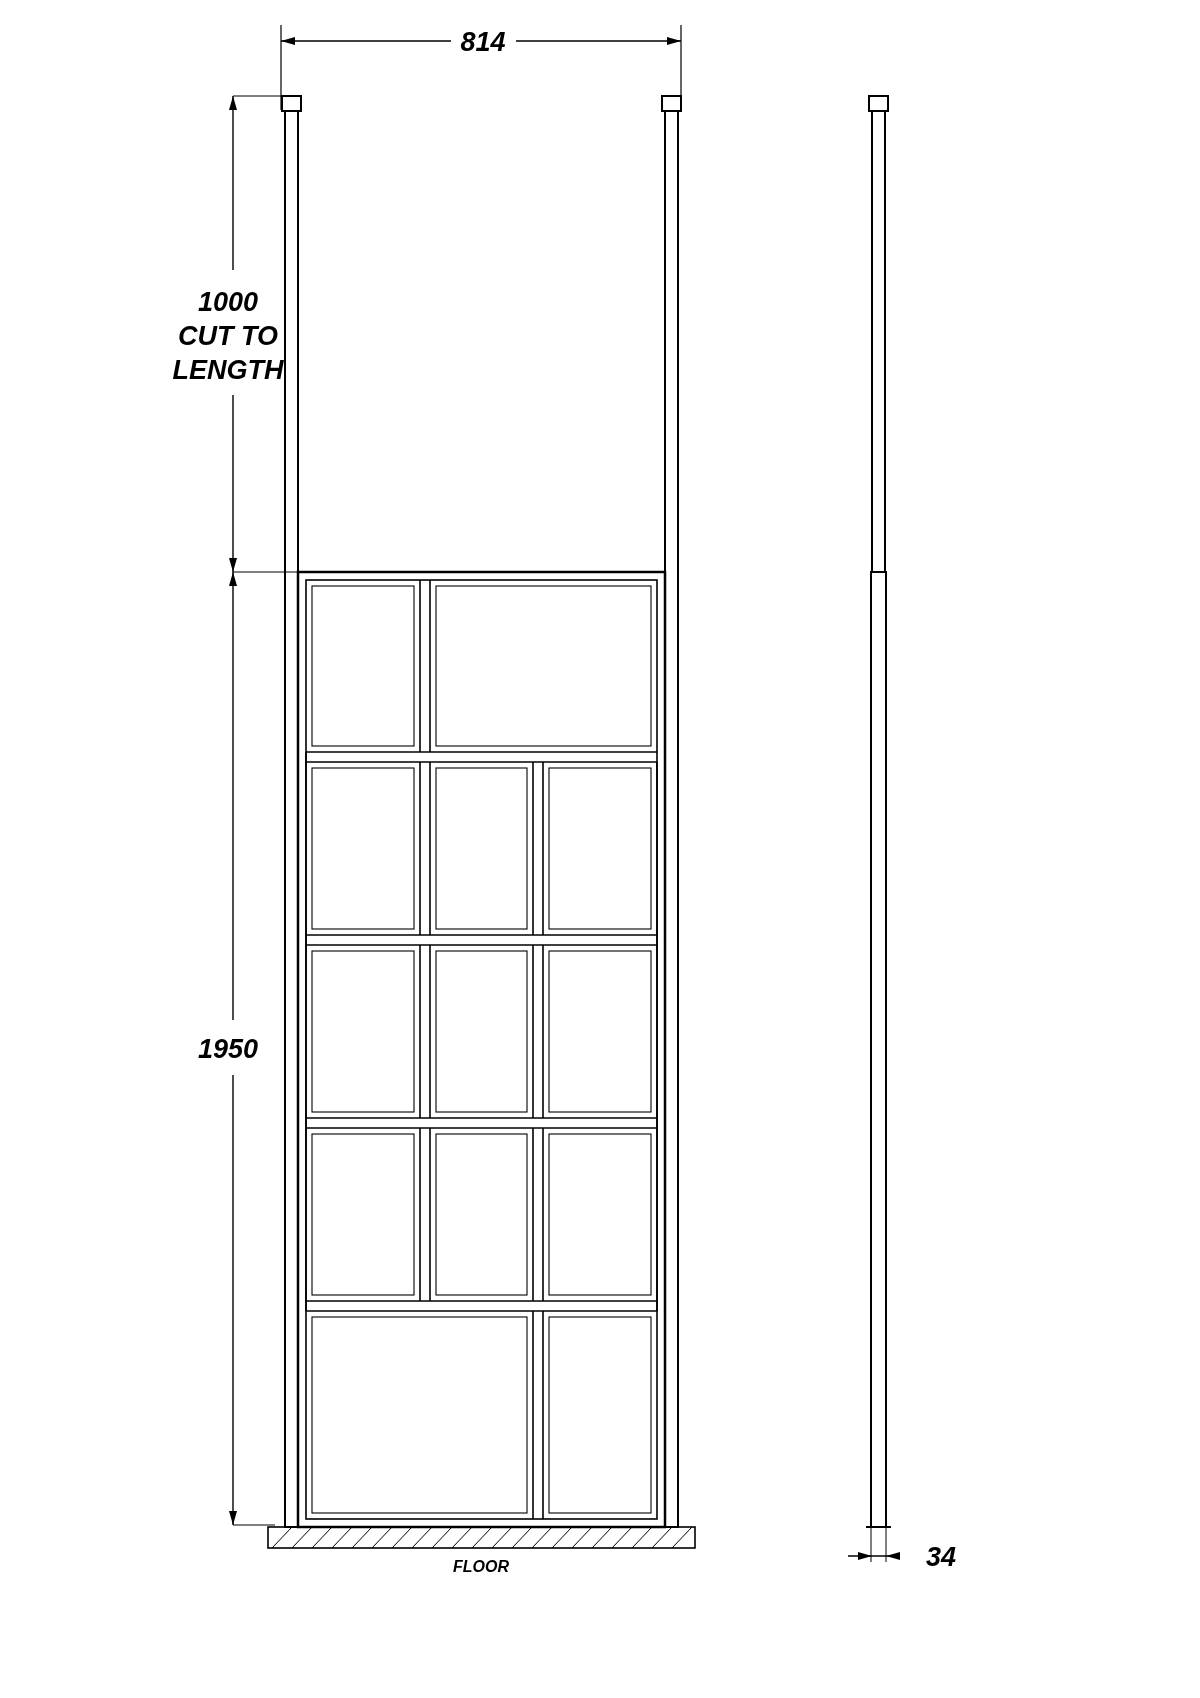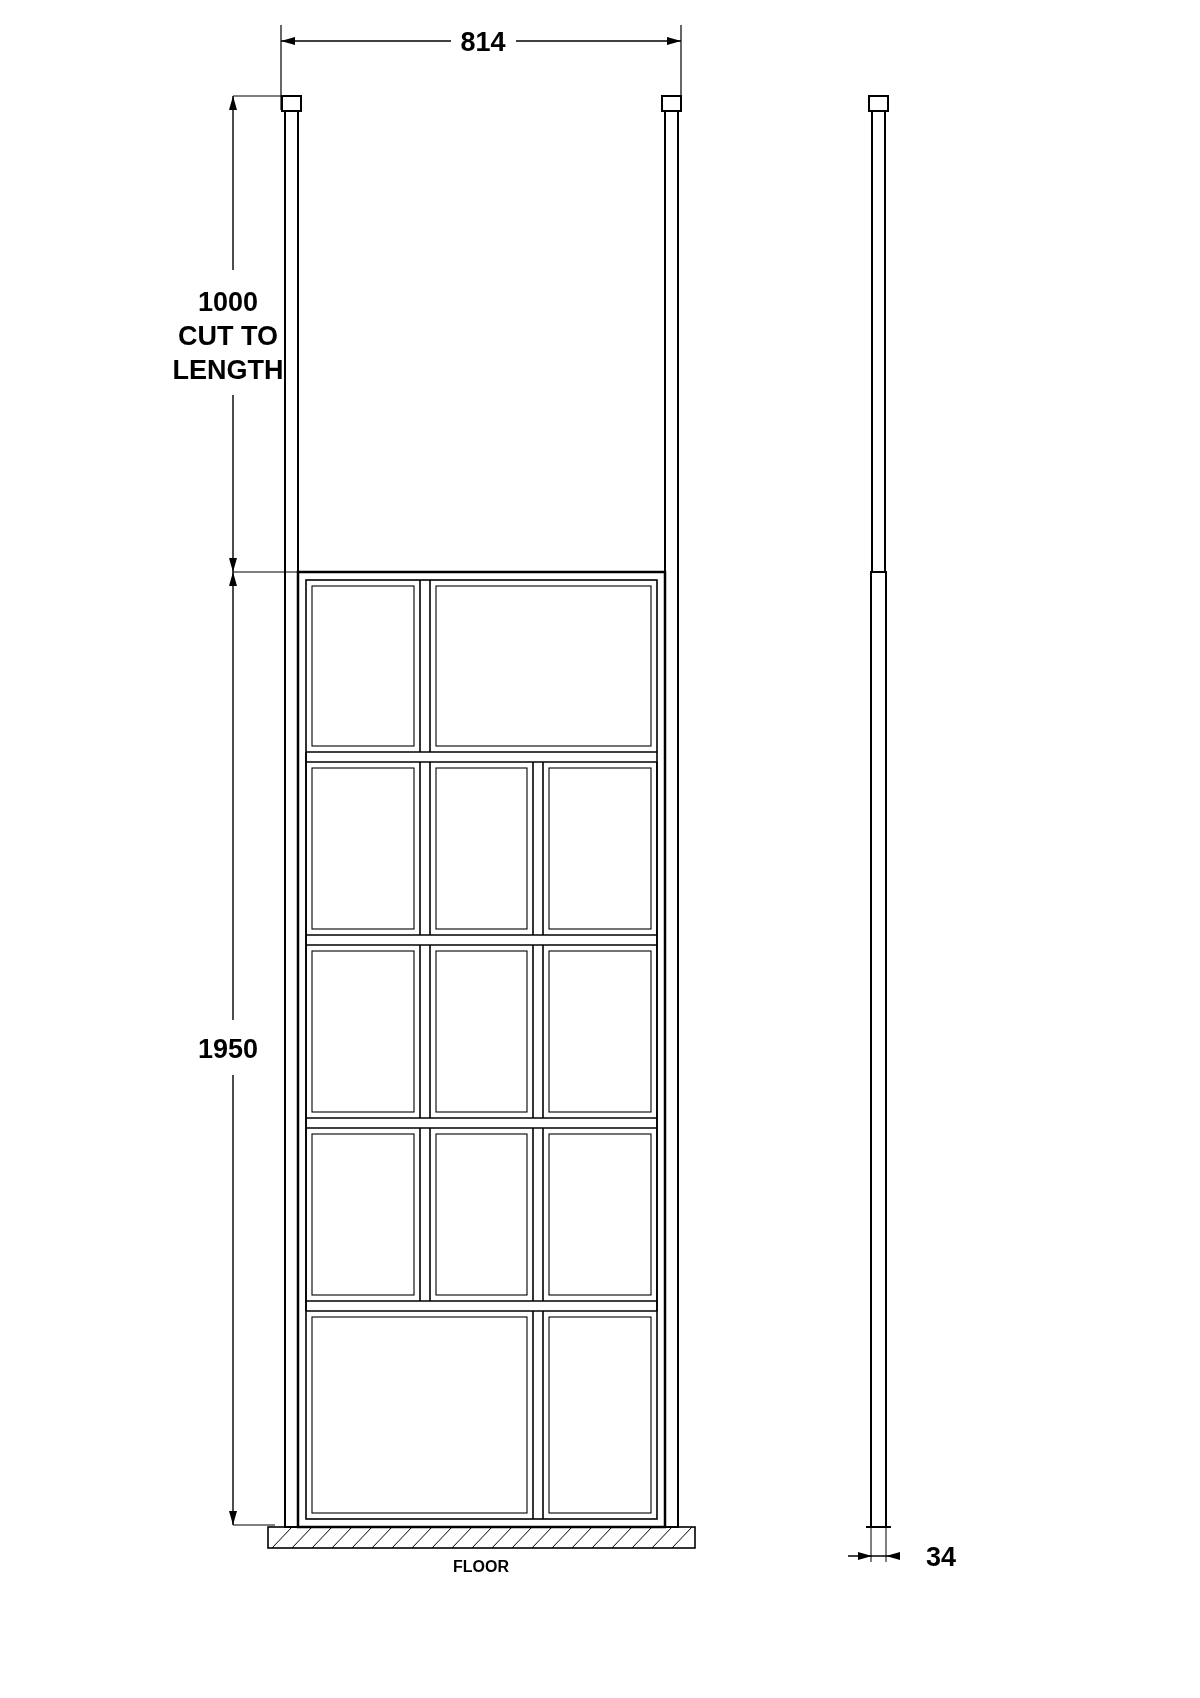--- a/index.html
+++ b/index.html
@@ -13,20 +13,21 @@
     font-family: "Liberation Sans", sans-serif;
     color: #000000;
     position: relative;
     overflow: hidden;
   }
   #drawing-root {
     position: absolute;
     left: 0; top: 0;
     width: 1128px;
     height: 1698px;
+    font-style: italic;
   }
   svg.tech-drawing {
     display: block;
     width: 1200px;
     height: 1698px;
   }
   .dim-text {
     font-family: "Liberation Sans", sans-serif;
     font-weight: bold;
     font-size: 27px;

